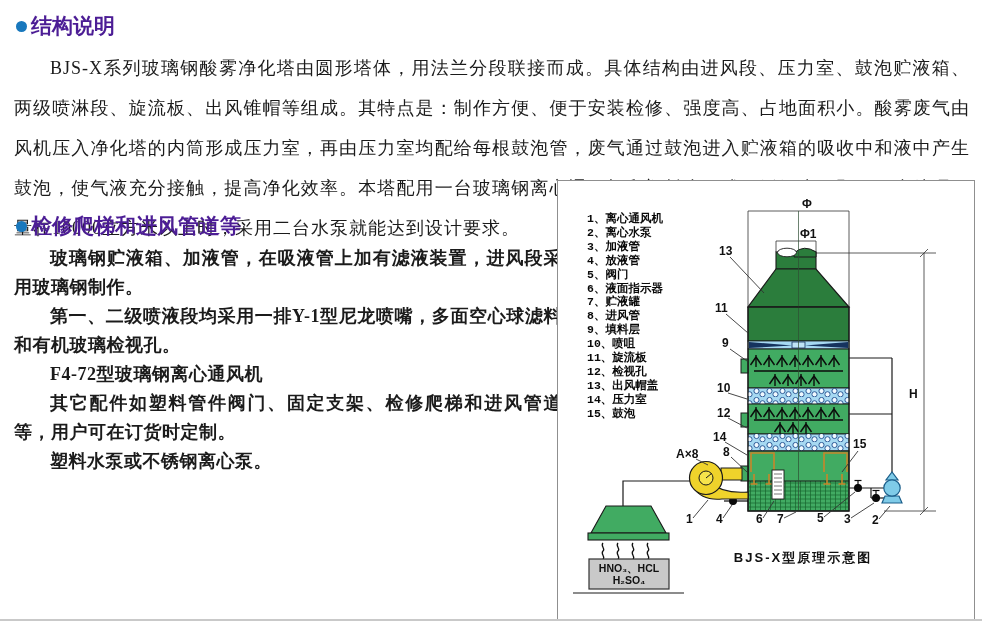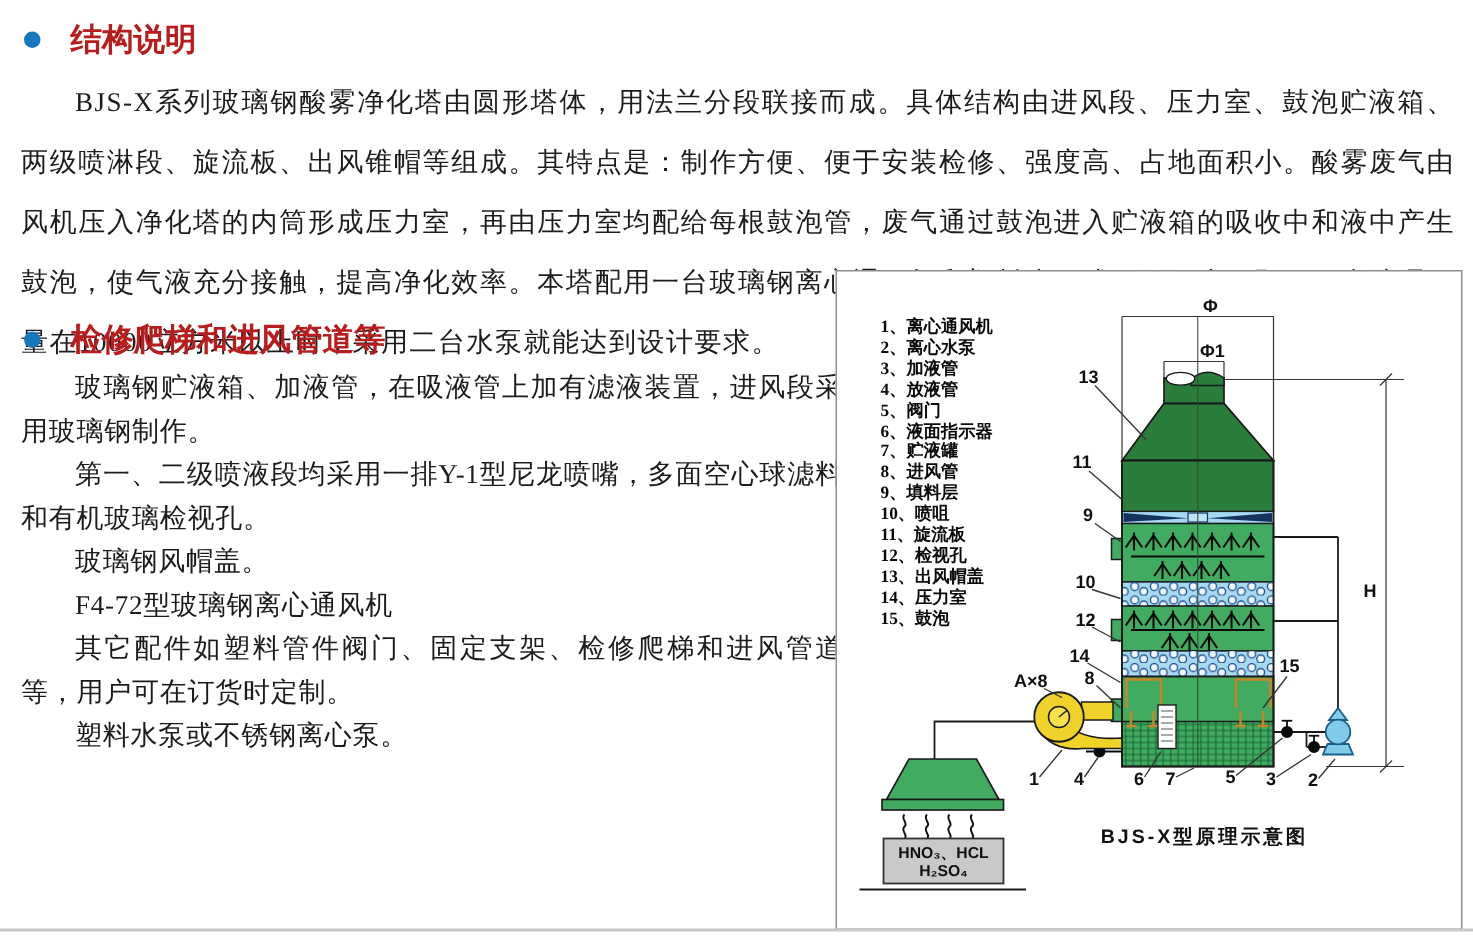--- a/index.html
+++ b/index.html
@@ -1,31 +1,31 @@
 <!DOCTYPE html>
 <html><head>
 <meta charset="utf-8">
 <style>
   html,body{margin:0;padding:0;background:#fff;}
   #page{position:relative;width:982px;height:626px;background:#ffffff;overflow:hidden;
         font-family:"Liberation Serif","DejaVu Serif",serif;color:#1b1b1b;}
   .sec-title{margin:0;padding:0;font-family:"Liberation Sans","DejaVu Sans",sans-serif;
-             font-weight:bold;font-size:21px;color:#b91c1c;display:flex;align-items:center;gap:20px;}
+             font-weight:bold;font-size:21px;color:#4c1d95;display:flex;align-items:center;gap:4px;}
   .bullet{width:11px;height:11px;border-radius:50%;background:#1878bd;display:inline-block;flex:0 0 auto;}
   #title1{position:absolute;left:16px;top:12px;}
   #para1{position:absolute;left:14px;top:48px;width:956px;font-size:18px;line-height:40px;
          letter-spacing:1px;text-align:justify;text-indent:2em;}
   #title2{position:absolute;left:16px;top:212px;}
   #body2{position:absolute;left:14px;top:244px;width:548px;font-size:18px;line-height:29px;
          letter-spacing:0.5px;text-align:justify;}
-  #body2 p{margin:0;text-indent:2em;}
+  #body2 p{margin:0;text-indent:2em;font-weight:bold;}
   
   #diagram{position:absolute;left:557px;top:180px;width:418px;height:440px;background:#fff;
            border:1px solid #8f8f8f;box-sizing:border-box;}
-  #legend{position:absolute;left:29px;top:31px;font-family:Liberation Serif, serif;
+  #legend{position:absolute;left:29px;top:31px;font-family:Liberation Mono, monospace;
           font-size:11.5px;font-weight:600;line-height:13.9px;color:#090909;white-space:nowrap;}
   #dcaption{position:absolute;left:135px;top:368px;width:220px;text-align:center;
             font-family:"Liberation Sans","DejaVu Sans",sans-serif;font-size:13px;font-weight:bold;
             letter-spacing:2px;color:#111;}
   #dsvg{position:absolute;left:0;top:0;}
   #footrule{position:absolute;left:0px;top:619px;width:982px;height:2px;background:#c9c9c9;}
   svg text{font-family:"Liberation Sans","DejaVu Sans",sans-serif;font-weight:bold;fill:#101010;}
   .callout{font-size:12px;}
   .dim{font-size:12px;}
 </style>
@@ -42,21 +42,20 @@
   <div id="para1">BJS-X系列玻璃钢酸雾净化塔由圆形塔体，用法兰分段联接而成。具体结构由进风段、压力室、鼓泡贮液箱、两级喷淋段、旋流板、出风锥帽等组成。其特点是：制作方便、便于安装检修、强度高、占地面积小。酸雾废气由风机压入净化塔的内筒形成压力室，再由压力室均配给每根鼓泡管，废气通过鼓泡进入贮液箱的吸收中和液中产生鼓泡，使气液充分接触，提高净化效率。本塔配用一台玻璃钢离心通风机和塑料水泵或不锈钢水泵即可。当处理风量在10000立方米以上时，采用二台水泵就能达到设计要求。</div>
 
   <h2 id="title2" class="sec-title">
     <span class="bullet"></span>
     <span>检修爬梯和进风管道等</span>
   </h2>
 
   <div id="body2">
     <p>玻璃钢贮液箱、加液管，在吸液管上加有滤液装置，进风段采用玻璃钢制作。</p>
     <p>第一、二级喷液段均采用一排Y-1型尼龙喷嘴，多面空心球滤料和有机玻璃检视孔。</p>
-    <p>玻璃钢风帽盖。</p>
     <p>F4-72型玻璃钢离心通风机</p>
     <p>其它配件如塑料管件阀门、固定支架、检修爬梯和进风管道等，用户可在订货时定制。</p>
     <p>塑料水泵或不锈钢离心泵。</p>
   </div>
 
   <div id="diagram">
 
     <svg id="dsvg" width="416" height="438" viewBox="0 0 416 438">
       <defs>
         <g id="nz" stroke="#0b0b0b" stroke-width="1.4" fill="none">

